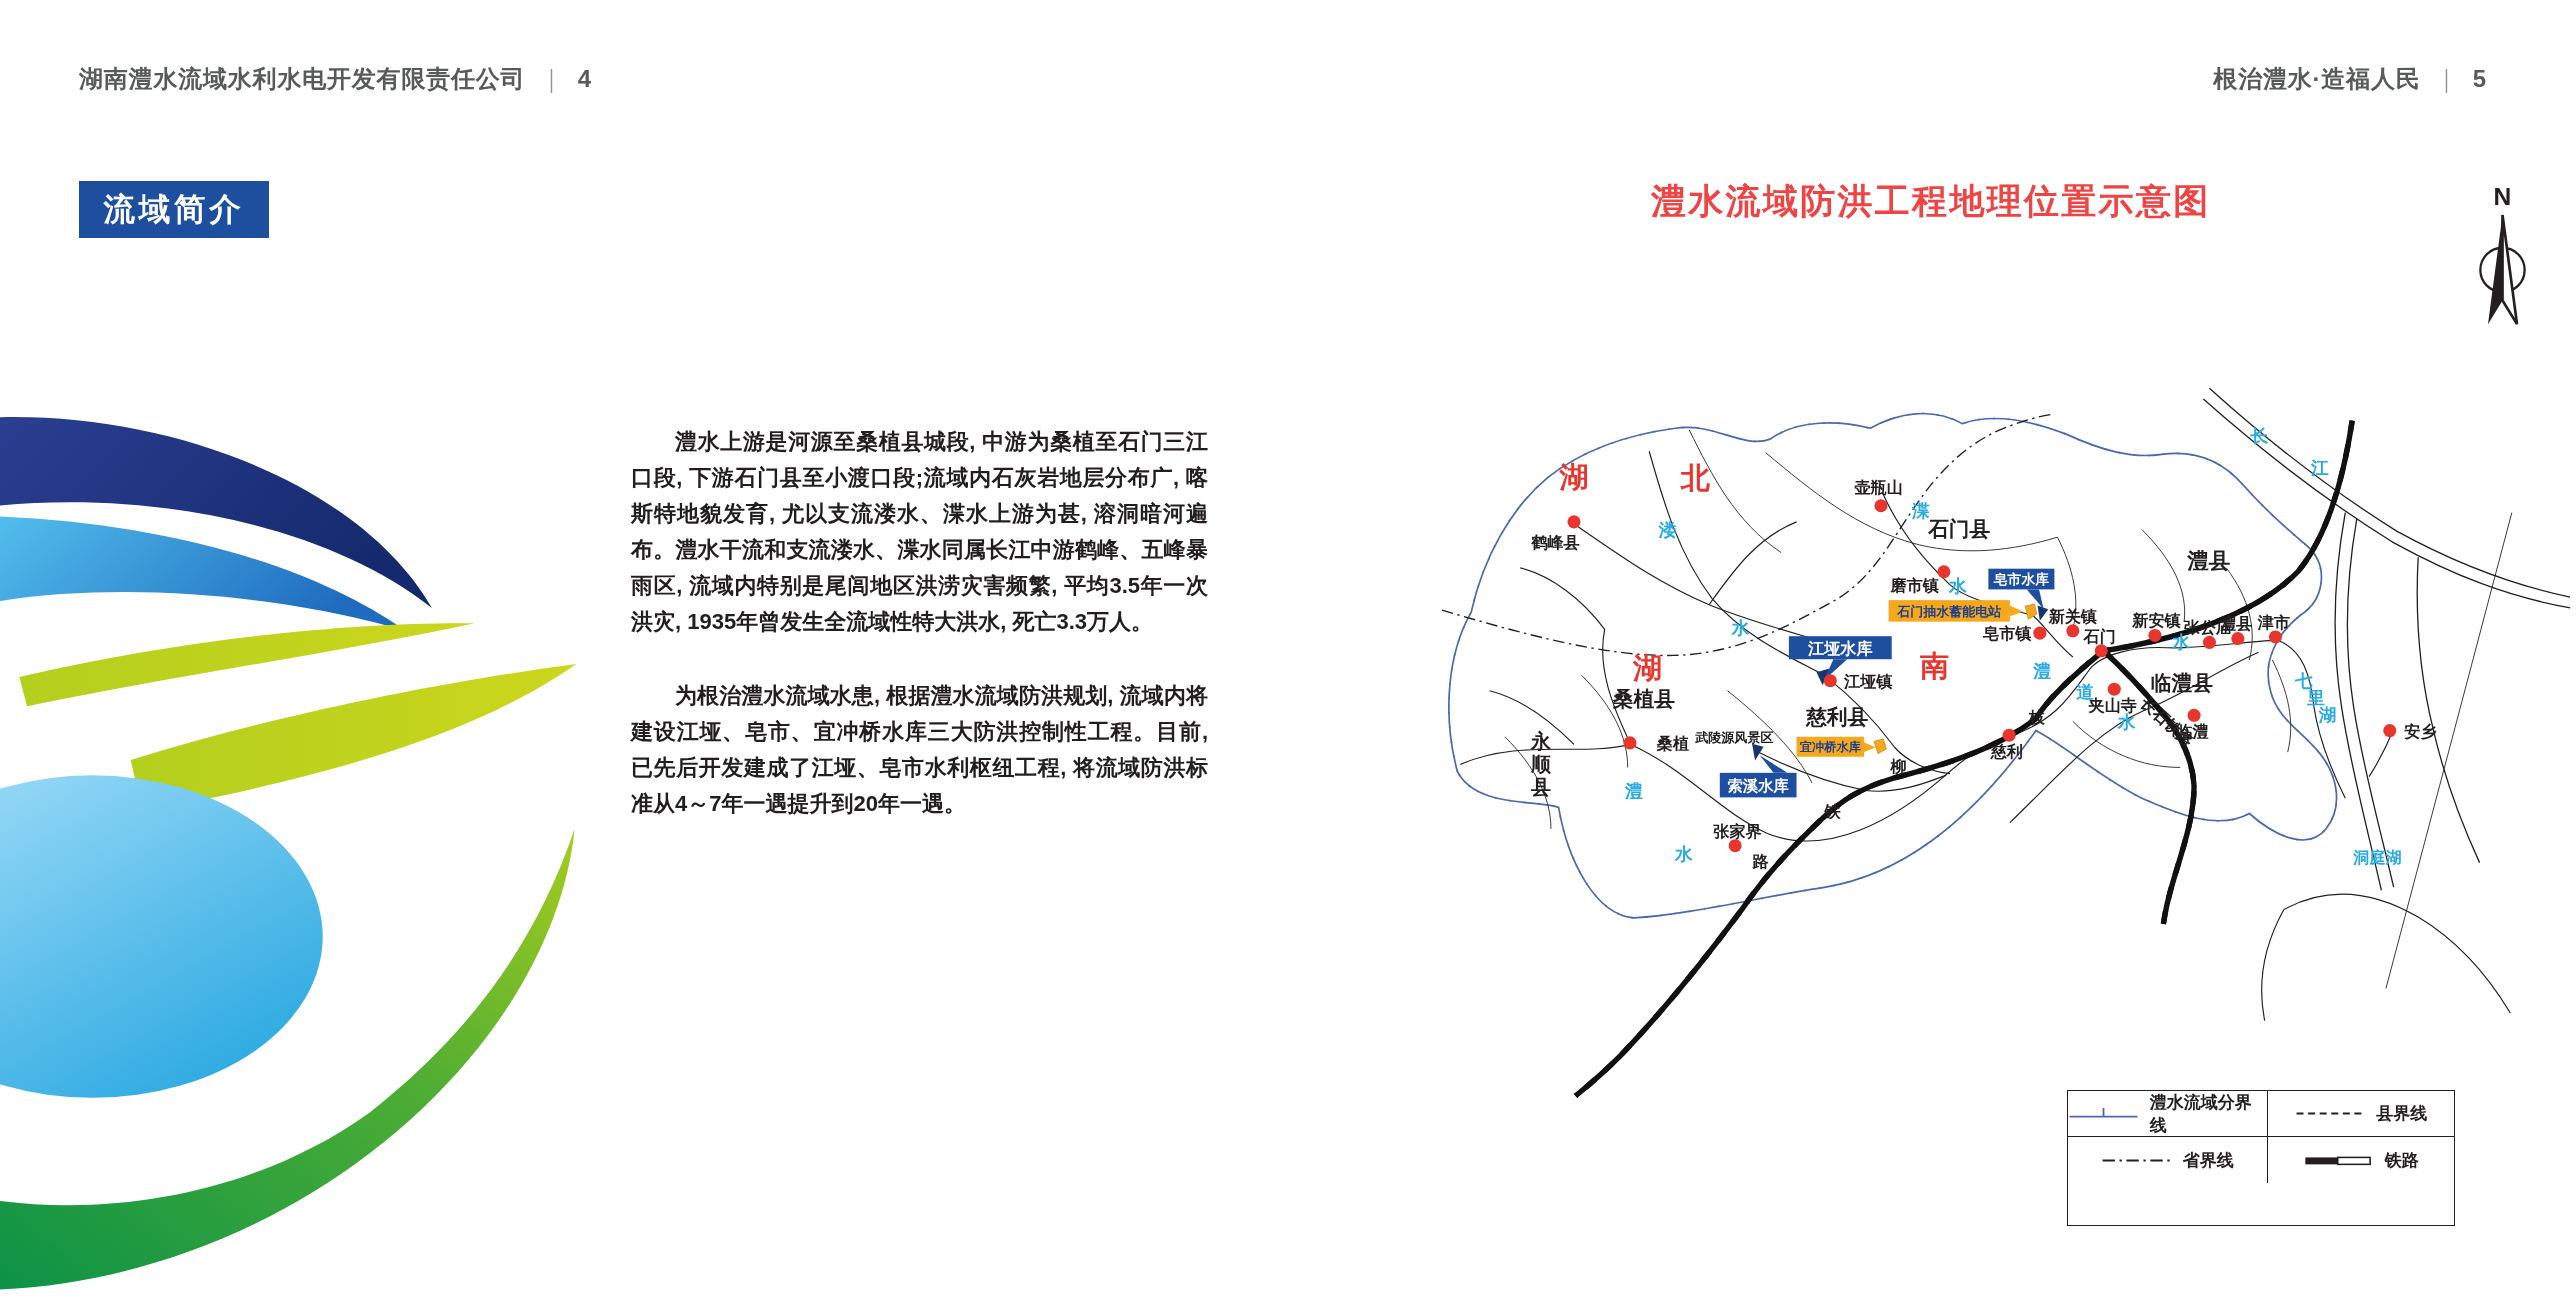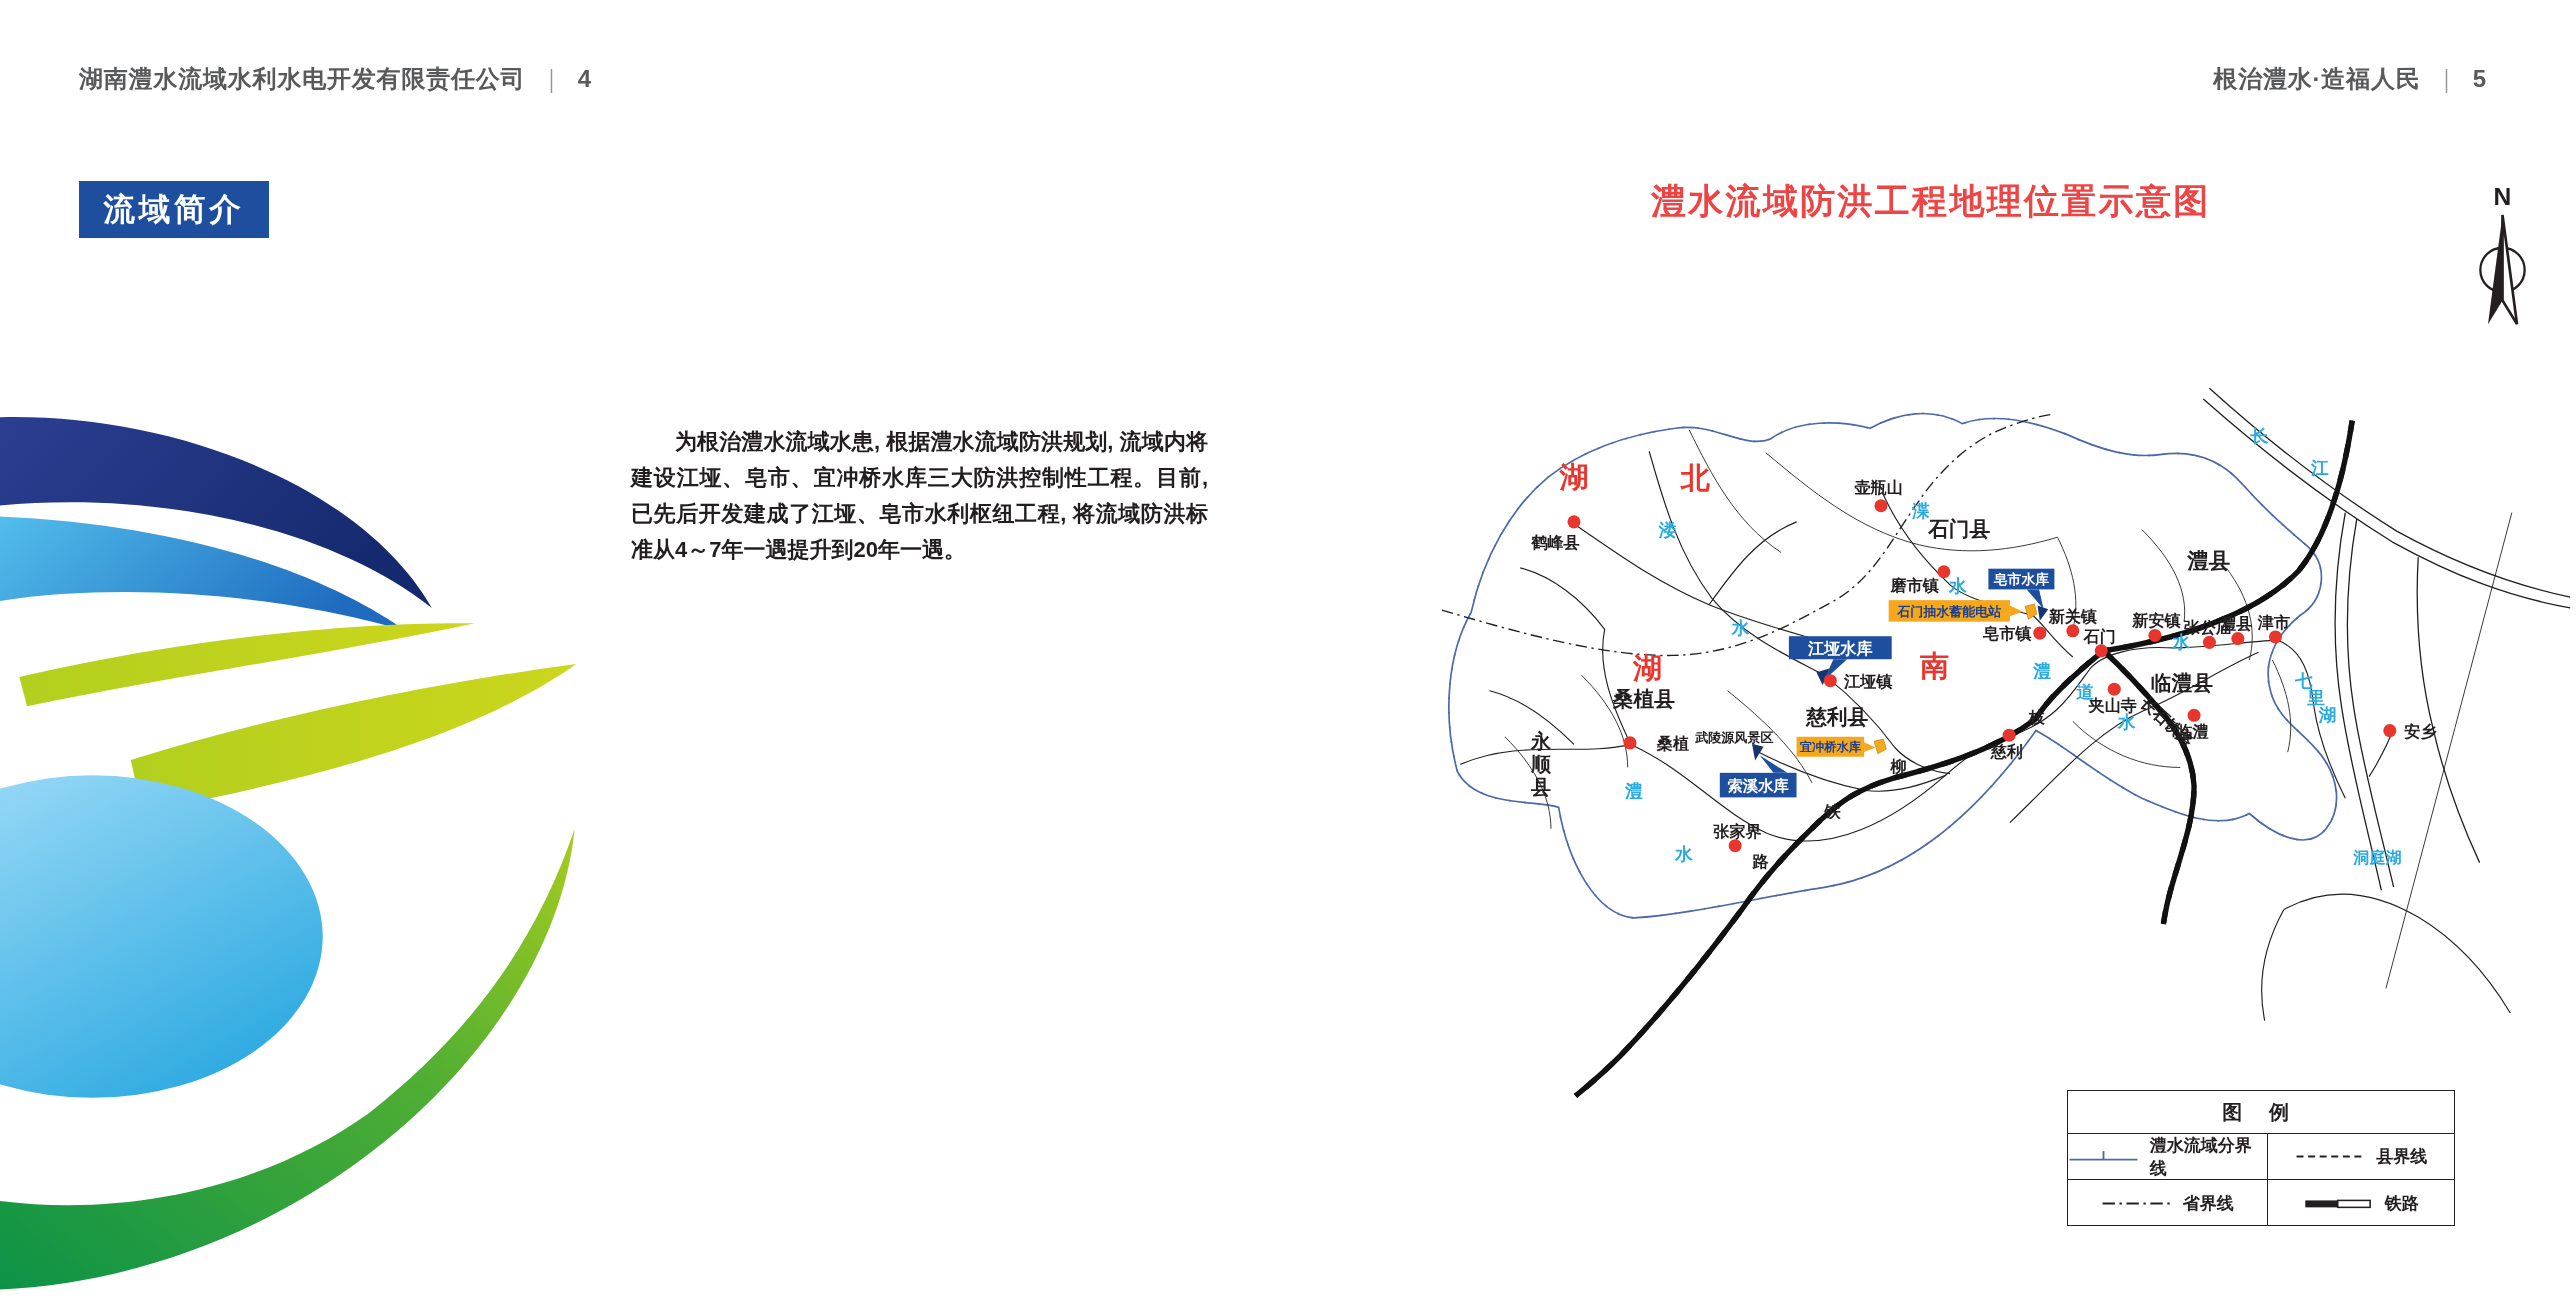--- a/index.html
+++ b/index.html
@@ -80,20 +80,21 @@
     </defs>
     <path fill="url(#gNavy)" d="M -30,25 C 210,10 470,110 562,272 C 420,160 180,115 -30,142 Z"></path>
     <path fill="url(#gBlue)" d="M -30,152 C 200,158 400,212 528,302 C 390,260 160,232 -30,268 Z"></path>
     <path fill="url(#gLime)" d="M 25,362 C 240,312 460,290 618,292 C 440,330 230,360 35,400 Z"></path>
     <path fill="url(#gLime)" d="M 170,470 C 380,405 600,365 750,345 C 620,437 420,494 185,537 Z"></path>
     <path fill="url(#gGreen)" d="M -30,1160 C 200,1160 450,1050 610,860 C 690,765 738,660 748,560 C 700,700 620,820 480,930 C 340,1030 150,1070 -30,1040 Z"></path>
     <ellipse cx="120" cy="700" rx="300" ry="210" fill="url(#gCyan)"></ellipse>
   </svg>
 
   <div class="body-text">
+    <p>澧水上游是河源至桑植县城段, 中游为桑植至石门三江口段, 下游石门县至小渡口段;流域内石灰岩地层分布广, 喀斯特地貌发育, 尤以支流溇水、渫水上游为甚, 溶洞暗河遍布。澧水干流和支流溇水、渫水同属长江中游鹤峰、五峰暴雨区, 流域内特别是尾闾地区洪涝灾害频繁, 平均3.5年一次洪灾, 1935年曾发生全流域性特大洪水, 死亡3.3万人。</p>
     <p>为根治澧水流域水患, 根据澧水流域防洪规划, 流域内将建设江垭、皂市、宜冲桥水库三大防洪控制性工程。目前, 已先后开发建成了江垭、皂市水利枢纽工程, 将流域防洪标准从4～7年一遇提升到20年一遇。</p>
   </div>
 
   <h1 class="map-title">澧水流域防洪工程地理位置示意图</h1>
 
   <div class="compass">
     <div class="compass-n">N</div>
     <svg width="55" height="123" viewBox="0 0 72 160">
       <circle cx="36" cy="74" r="29" fill="none" stroke="#231f20" stroke-width="3"></circle>
       <polygon points="36,2 17,145 36,114" fill="#231f20"></polygon>
@@ -239,21 +240,20 @@
         <circle cx="2260" cy="1102" r="8.5" fill="#e8352e"></circle>
         <text x="2263" y="1090" font-size="21" font-weight="700" fill="#231f20" text-anchor="middle" font-family="&quot;Liberation Sans&quot;,&quot;DejaVu Sans&quot;,sans-serif">张家界</text>
         <circle cx="2384" cy="887" r="8.5" fill="#e8352e"></circle>
         <text x="2402" y="895" font-size="21" font-weight="700" fill="#231f20" text-anchor="start" font-family="&quot;Liberation Sans&quot;,&quot;DejaVu Sans&quot;,sans-serif">江垭镇</text>
         <circle cx="3113" cy="952" r="8.5" fill="#e8352e"></circle>
         <text x="3132" y="960" font-size="21" font-weight="700" fill="#231f20" text-anchor="start" font-family="&quot;Liberation Sans&quot;,&quot;DejaVu Sans&quot;,sans-serif">安乡</text>
       </g>
   </svg>
 
   <div class="legend">
-    <div class="legend-title">图  例</div>
     <div class="legend-grid">
       <div class="legend-cell c1">
         <svg width="71" height="17" viewBox="0 0 92 22">
           <line x1="2" y1="15" x2="90" y2="15" stroke="#4a69ad" stroke-width="2.4"></line>
           <line x1="46" y1="15" x2="46" y2="4" stroke="#4a69ad" stroke-width="2.4"></line>
         </svg>
         <span>澧水流域分界线</span>
       </div>
       <div class="legend-cell">
         <svg width="71" height="17" viewBox="0 0 92 22">

